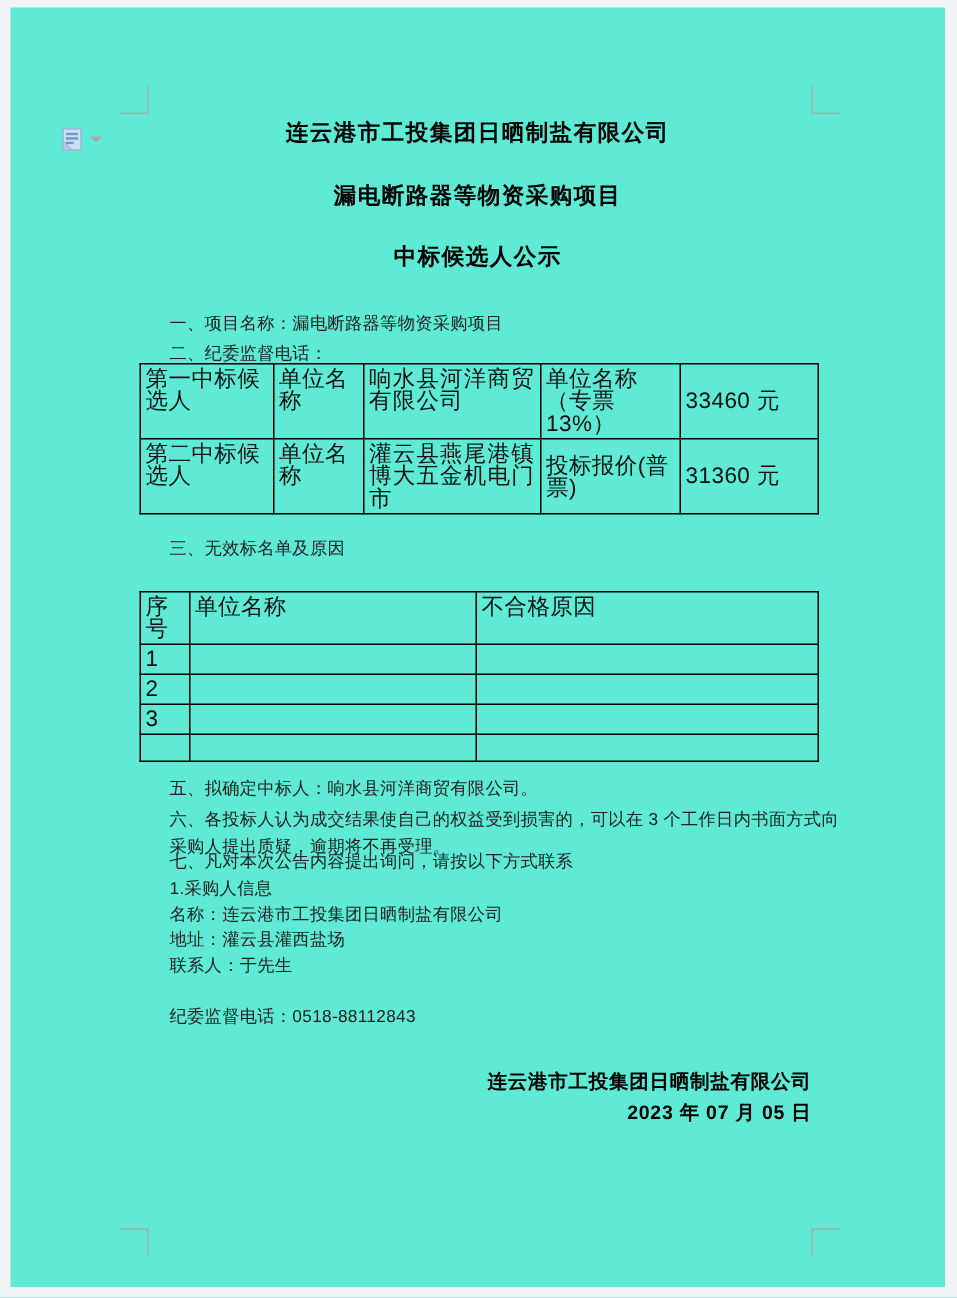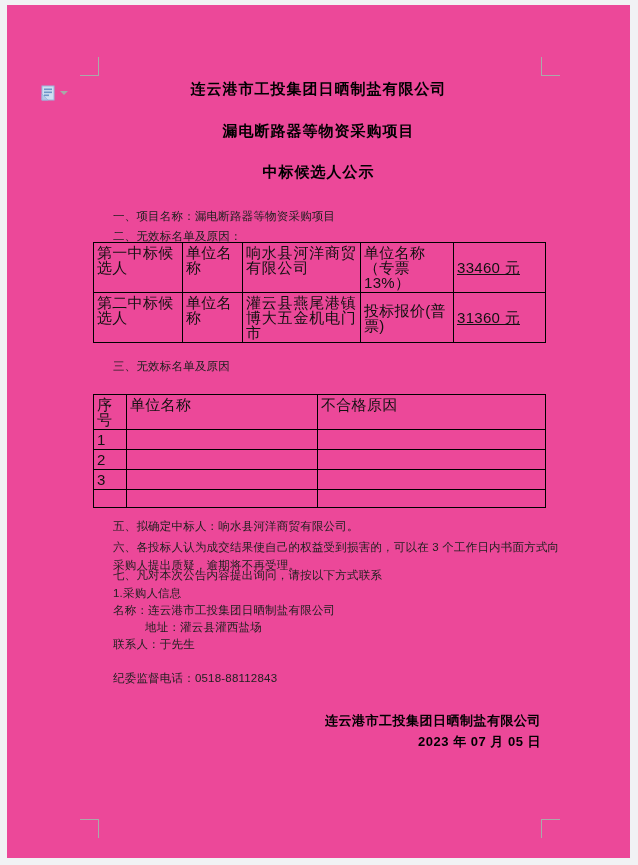--- a/index.html
+++ b/index.html
@@ -5,21 +5,21 @@
   * { margin:0; padding:0; box-sizing:border-box; }
   html,body { width:638px; height:865px; }
   body {
     position:relative;
     background:#f1f2f4;
     font-family:"Liberation Sans","DejaVu Sans",sans-serif;
     overflow:hidden;
   }
   .page {
     position:absolute; left:7px; top:5px; width:623px; height:853px;
-    background:#ec4899;
+    background:#5eead4;
   }
   
   .crop { position:absolute; width:19px; height:19px; }
   .crop.tl { left:73px;  top:52px;  border-right:1px solid #aaaaaa; border-bottom:1px solid #aaaaaa; }
   .crop.tr { left:534px; top:52px;  border-left:1px solid #aaaaaa;  border-bottom:1px solid #aaaaaa; }
   .crop.bl { left:73px;  top:814px; border-right:1px solid #aaaaaa; border-top:1px solid #aaaaaa; }
   .crop.br { left:534px; top:814px; border-left:1px solid #aaaaaa;  border-top:1px solid #aaaaaa; }
 
   
   .paste-btn {
@@ -40,40 +40,40 @@
   }
   .t1 { top:75px; } .t2 { top:117px; } .t3 { top:158px; }
 
   .para {
     position:absolute; left:106px; width:450px;
     font-size:11.5px; color:#212121; line-height:17.5px;
     letter-spacing:0.2px;
   }
   .p1 { top:203px; } .p2 { top:223px; } .p3 { top:353px; }
   .p5 { top:513px; } .p6 { top:534px; width:450px; } .p7 { top:562px; }
-  .c1 { top:580px; } .c2 { top:597px; } .c3 { top:614px;margin-left:32px; }
+  .c1 { top:580px; } .c2 { top:597px; } .c3 { top:614px; }
   .c4 { top:631px; } .c5 { top:648px; } .c6 { top:665px; }
 
   table.tbl {
     position:absolute; left:86px; width:452px;
     border-collapse:collapse; table-layout:fixed;
     font-size:15px; color:#111111;padding-left:16px;
   }
   .tbl td, .tbl th {
     border:1px solid #000000; padding:2px 3px;
     vertical-align:top; text-align:left; font-weight:normal;
     letter-spacing:0.3px; line-height:15px; overflow:hidden;
   }
   .candidates { top:237px; }
   .candidates .r1 td { height:33px; }
   .candidates .r2 td { height:35px; }
   .candidates .r3 td { height:33px; }
   .candidates td.col3 { letter-spacing:0.8px; }
   .candidates td.col4 { vertical-align:middle; }
-  .candidates td.col5 { vertical-align:middle;text-decoration:underline; }
+  .candidates td.col5 { vertical-align:middle; }
 
   .invalid { top:389px; }
   .invalid tr td, .invalid tr th { height:18px; }
 
   .sig {
     position:absolute; right:89px; text-align:right;
     font-weight:bold; font-size:13px; color:#000; letter-spacing:0.5px;
   }
   .sig1 { top:707px; } .sig2 { top:728px; }
 </style>
@@ -98,21 +98,21 @@
       </svg>
     </span>
     <span class="paste-caret"></span>
   </button>
 
   <div class="title t1">连云港市工投集团日晒制盐有限公司</div>
   <div class="title t2">漏电断路器等物资采购项目</div>
   <div class="title t3">中标候选人公示</div>
 
   <div class="para p1">一、项目名称：漏电断路器等物资采购项目</div>
-  <div class="para p2">二、无效标名单及原因：</div>
+  <div class="para p2">二、纪委监督电话：</div>
 
   <table class="tbl candidates">
     <colgroup>
         <col style="width:89px">
         <col style="width:60px">
         <col style="width:118px">
         <col style="width:93px">
         <col style="width:92px">
       </colgroup>
     <tbody>

